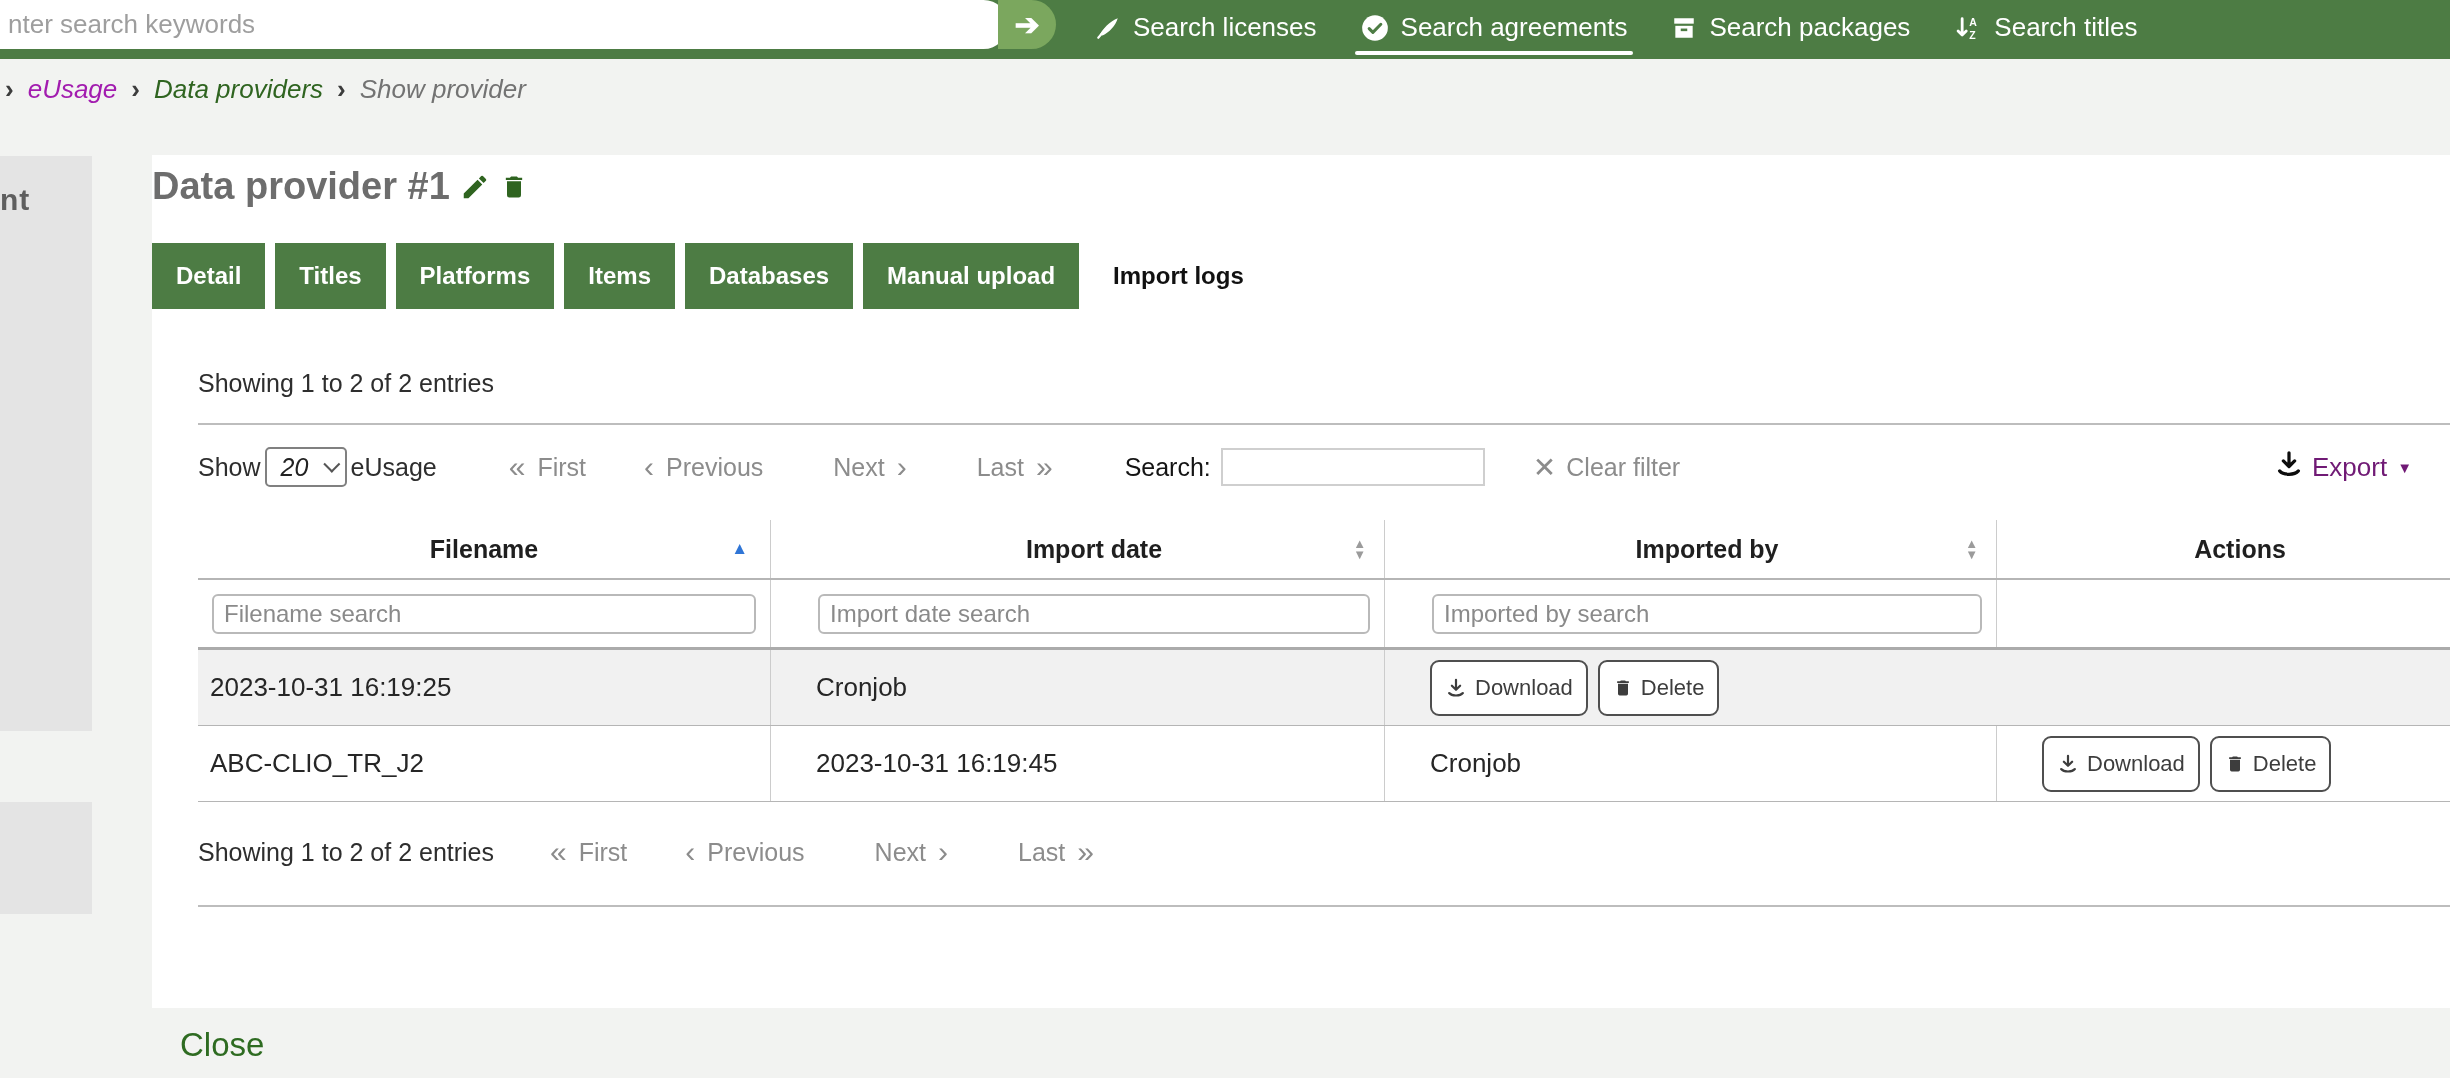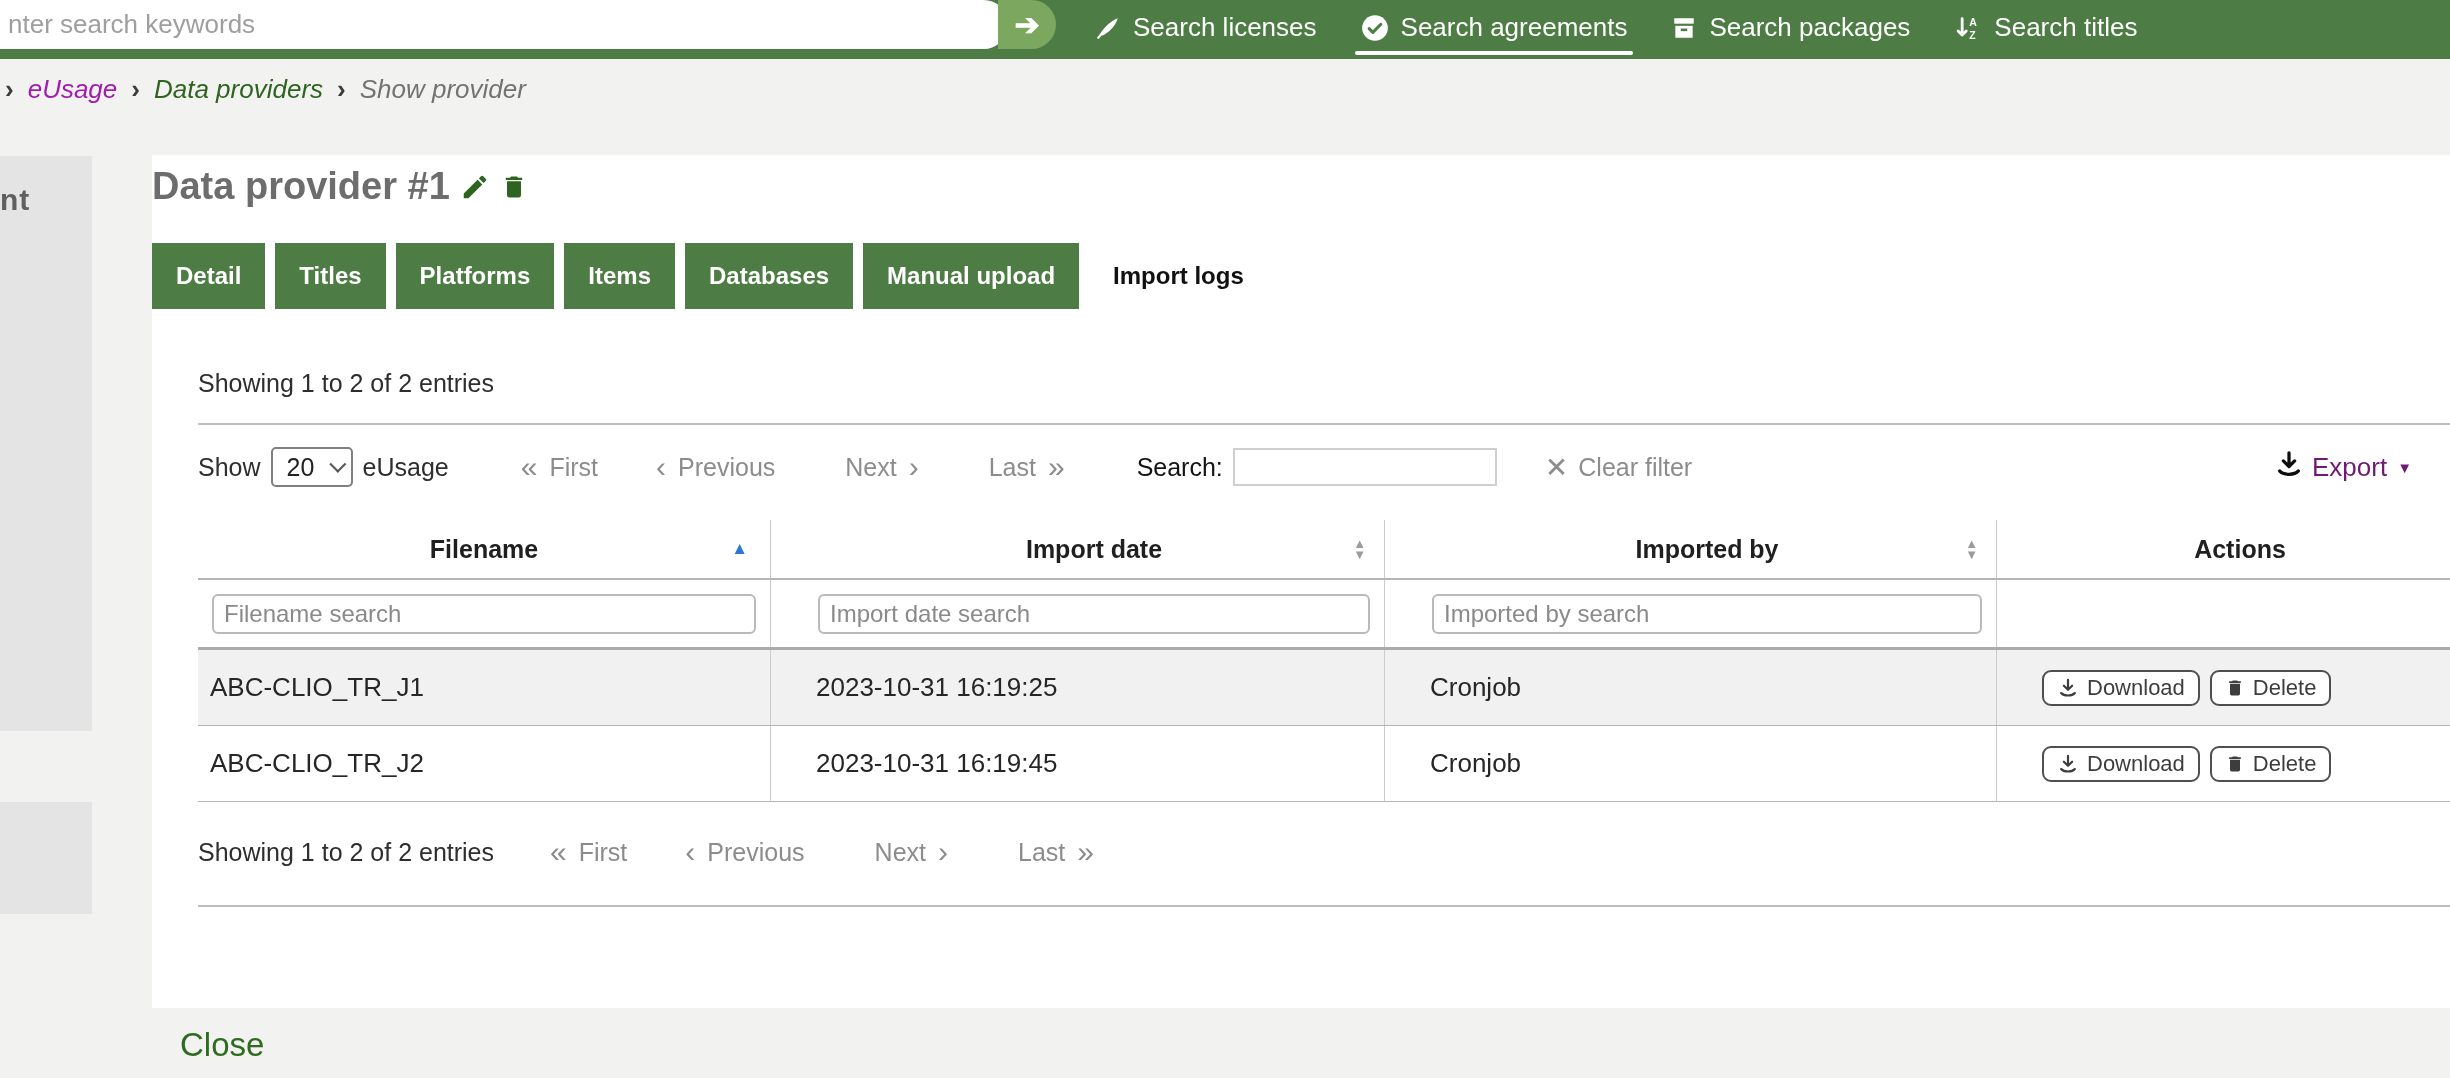--- a/index.html
+++ b/index.html
@@ -87,23 +87,23 @@
 
   .showing-top { position:absolute; left:46px; top:214px; font-size:25px; color:#2e2e2e; }
   .divider-top { position:absolute; left:46px; right:0; top:268px; height:2px; background:#bdbdbd; }
 
   
   .controls {
     position:absolute; left:46px; right:16px; top:290px; height:44px;
     display:flex; align-items:center; font-size:25px; color:#2e2e2e;
   }
   .page-size-select {
-    margin:0 10px; width:82px; height:40px; border:2px solid #808080;
+    margin:0 4px; width:82px; height:40px; border:2px solid #808080;
     border-radius:5px; display:flex; align-items:center; justify-content:space-between;
-    padding:0 10px 0 14px; cursor:pointer; background:#fff; color:#222;
+    padding:0 10px 0 14px; cursor:pointer; background:#fff; color:#222;font-style:italic;
   }
   .select-chevron {
     width:12px; height:12px; border-right:2px solid #555; border-bottom:2px solid #555;
     transform:rotate(45deg) translateY(-4px);
   }
   .pager { display:flex; align-items:center; gap:12px; color:#8c8c8c; cursor:pointer; white-space:nowrap; }
   .pager .glyph { font-size:30px; line-height:1; }
   .pg-first { margin-left:72px; }
   .pg-prev  { margin-left:58px; }
   .pg-next  { margin-left:70px; }
@@ -147,21 +147,21 @@
   .col-filter::placeholder { color:#8a8a8a; }
   .data-row { height:76px; border-bottom:1px solid #b5b5b5; }
   .data-row.striped { background:#f1f1f1; }
   .data-cell {
     display:flex; align-items:center; padding:0 12px; font-size:26px; color:#262626;
     border-right:1px solid #ccc; overflow:hidden; white-space:nowrap;
   }
   .data-cell:last-child { border-right:none; }
   .actions-cell { gap:10px; }
   .row-btn {
-    display:flex; align-items:center; gap:8px; height:36px; padding:0 13px;
+    display:flex; align-items:center; gap:8px; height:56px; padding:0 13px;
     background:#fff; border:2px solid #4f4f4f; border-radius:9px;
     font-size:22px; color:#3d3d3d; cursor:pointer;
     font-family:"Liberation Sans", sans-serif;
   }
   .row-btn svg { display:block; }
 
   
   .bottom-row {
     position:absolute; left:46px; top:682px; display:flex; align-items:center;
     font-size:25px; color:#2e2e2e;
@@ -346,21 +346,20 @@
       <div class="filter-cell">
         <input class="col-filter" type="text" placeholder="Import date search" style="">
       </div>
       <div class="filter-cell">
         <input class="col-filter" type="text" placeholder="Imported by search" style="">
       </div>
       <div class="filter-cell"></div>
     </div>
 
     <div class="grid-row data-row striped">
-      <div class="data-cell">ABC-CLIO_TR_J1</div>
       <div class="data-cell">2023-10-31 16:19:25</div>
       <div class="data-cell">Cronjob</div>
       <div class="data-cell actions-cell">
         <button class="row-btn">
           <span>
             <svg width="22" height="22" viewBox="0 0 24 24">
                 <path d="M12 3v10M7.5 9.5L12 14l4.5-4.5" fill="none" stroke="#3d3d3d" stroke-width="2.4" stroke-linecap="round" stroke-linejoin="round"></path>
                 <path d="M4.5 17.5c3 3.6 12 3.6 15 0" fill="none" stroke="#3d3d3d" stroke-width="2.4" stroke-linecap="round"></path>
               </svg>
           </span>

